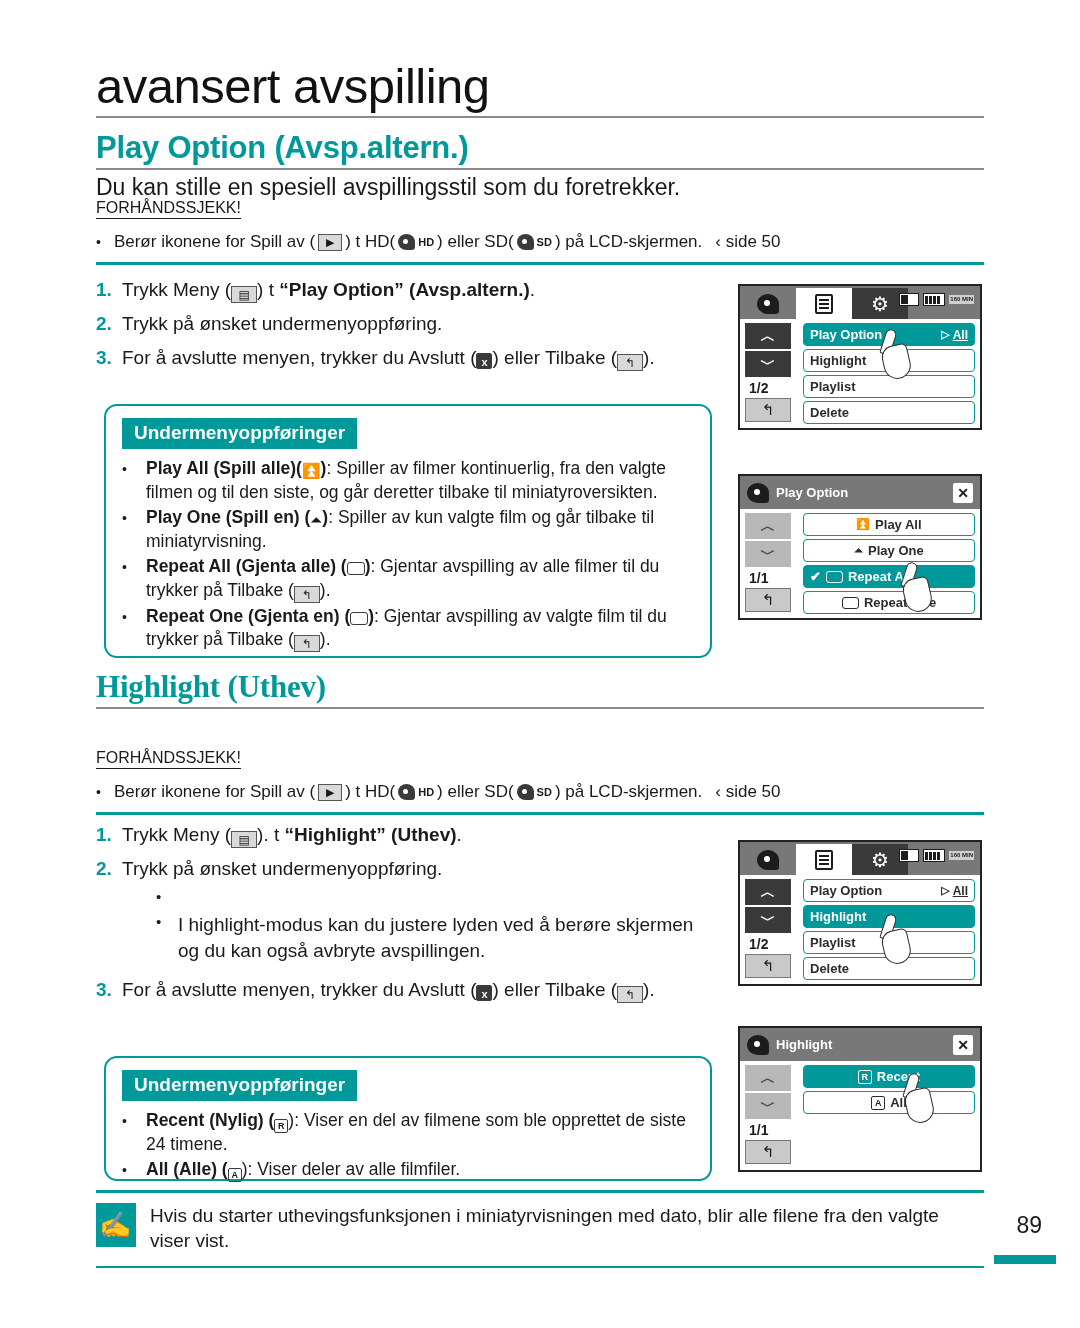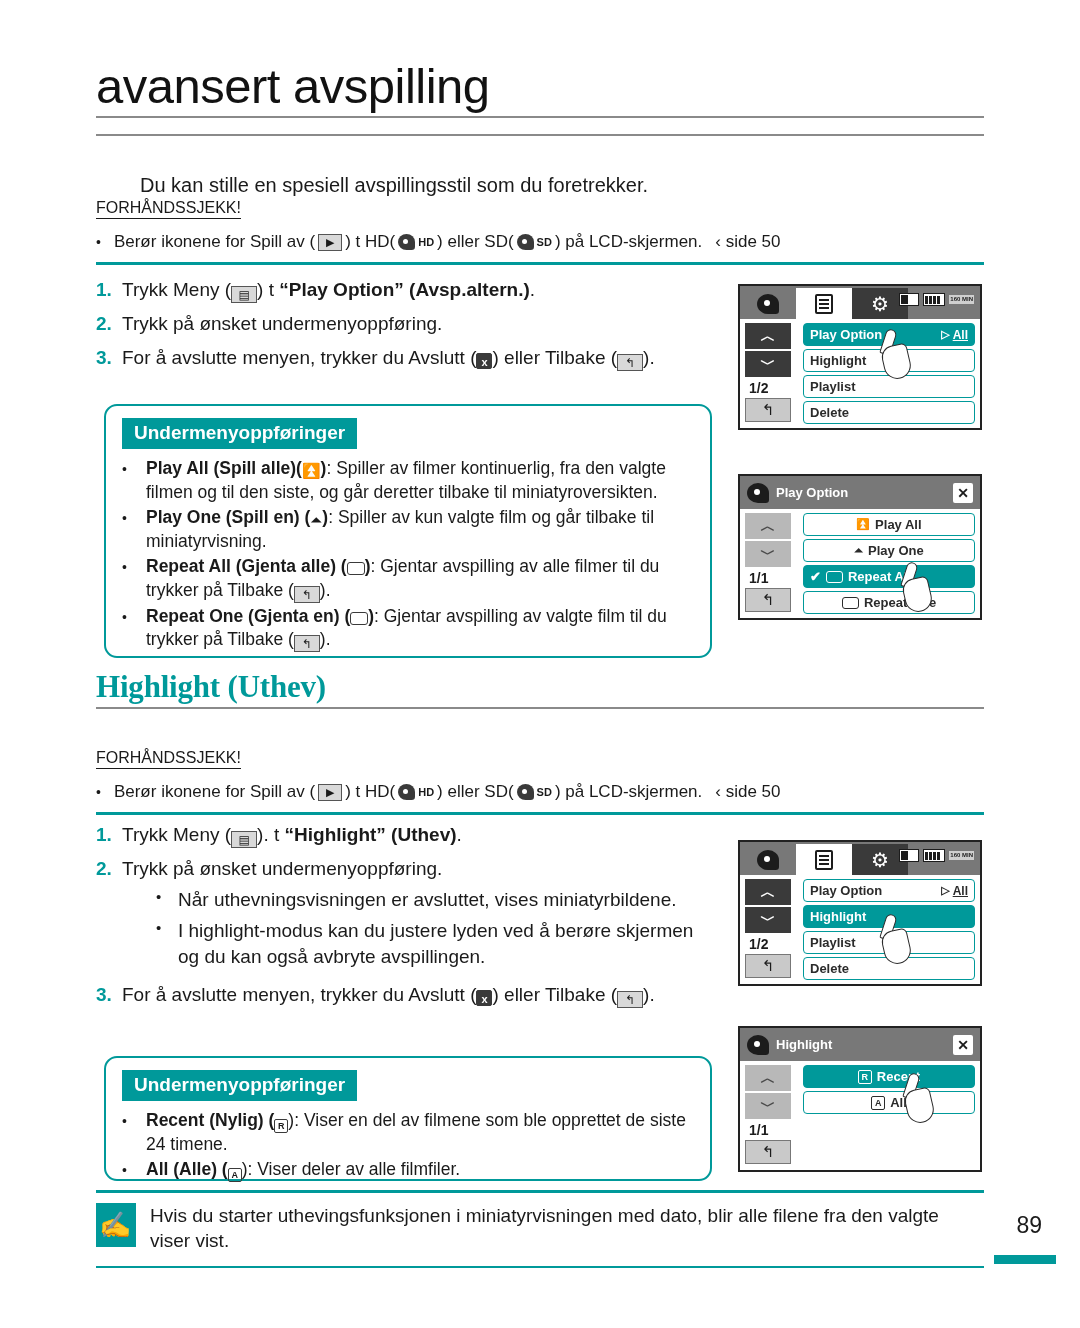--- a/index.html
+++ b/index.html
@@ -22,21 +22,21 @@
 
   
   .sec-head-wrap { position: absolute; }
   .sec-title {
     font-size: 31px; font-weight: 700; color: #00999a;
     letter-spacing: -0.2px; line-height: 1.1;
   }
   .sec-rule { height: 2px; background: #8a8a8a; margin-top: 3px; }
 
   .lead {
-    position: absolute; font-size: 20px; color: #1a1a1a; line-height: 1.35; margin-left: 44px;
+    position: absolute; font-size: 23px; color: #1a1a1a; line-height: 1.35;
   }
   .precheck {
     position: absolute; font-size: 16px; font-weight: 400; color: #1a1a1a;
     border-bottom: 1.6px solid #1a1a1a; padding-bottom: 1px;
   }
   .precheck-row {
     position: absolute; font-size: 17px; color: #1a1a1a; line-height: 1.3;
     display: flex; align-items: center; gap: 3px; white-space: nowrap;
   }
   .precheck-row .bullet { margin-right: 10px; font-size: 14px; }
@@ -236,20 +236,21 @@
 <body>
 
 <div class="page">
 
   <div class="chapter-wrap">
     <div class="chapter-title">avansert avspilling</div>
     <div class="chapter-rule"></div>
   </div>
 
   <div class="sec-head-wrap" style="left:96px; top:131px; width:888px;">
+    <div class="sec-title">Play Option (Avsp.altern.)</div>
     <div class="sec-rule"></div>
   </div>
 
   <div class="lead" style="left:96px; top:172px; width:880px;">Du kan stille en spesiell avspillingsstil som du foretrekker.</div>
 
   <div class="precheck" style="left:96px; top:199px;">FORHÅNDSSJEKK!</div>
 
   <div class="precheck-row" style="left:96px; top:231px;">
     <span class="bullet">•</span>
     <span>Berør ikonene for Spill av (</span>
@@ -423,21 +424,20 @@
       <span class="step-num">1.</span>
       <span class="step-body"><span>Trykk Meny (</span><span class="ico ico-menu">▤</span><span>). t </span><b>“Highlight” (Uthev)</b><span>.</span></span>
     </div>
     <div class="step">
       <span class="step-num">2.</span>
       <span class="step-body">
         <span>Trykk på ønsket undermenyoppføring.</span>
         <span class="substeps" style="display:block;">
           <span class="substep">
               <span class="bullet">•</span>
-              <span>Når uthevningsvisningen er avsluttet, vises miniatyrbildene.</span>
             </span>
           <span class="substep">
               <span class="bullet">•</span>
               <span>I highlight-modus kan du justere lyden ved å berøre skjermen og du kan også avbryte avspillingen.</span>
             </span>
         </span>
       </span>
     </div>
     <div class="step" style="margin-top:6px;">
       <span class="step-num">3.</span>

